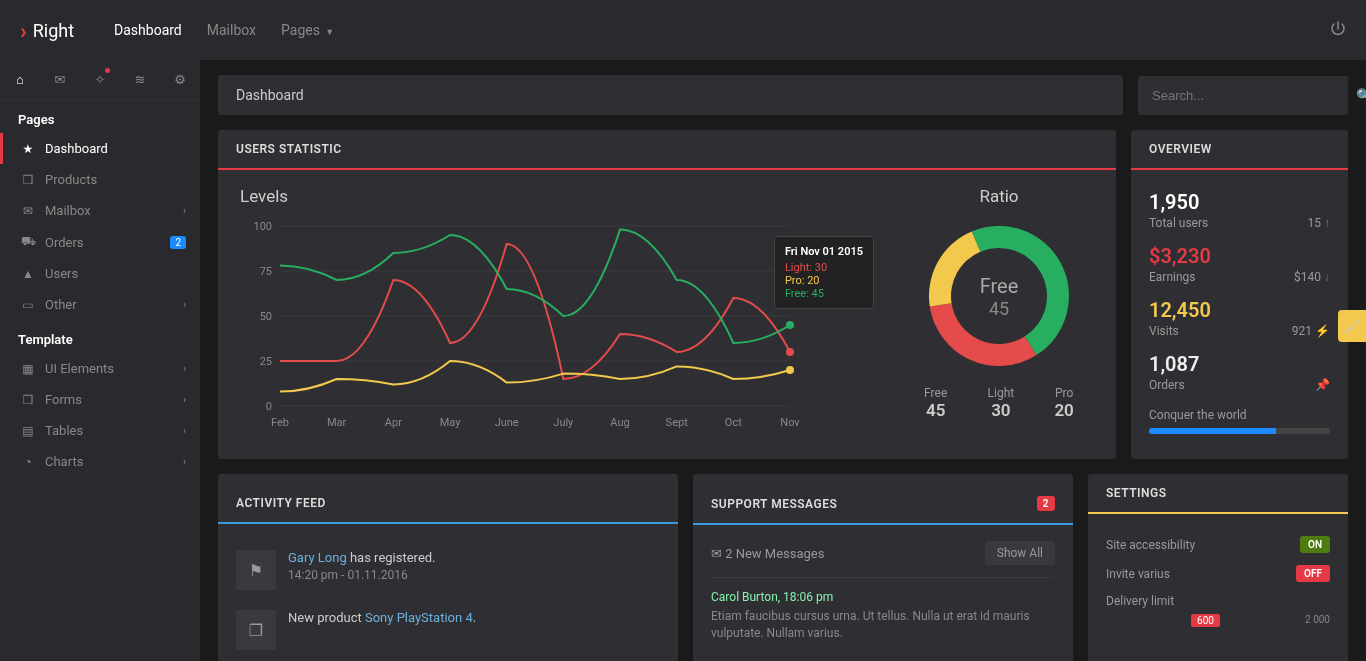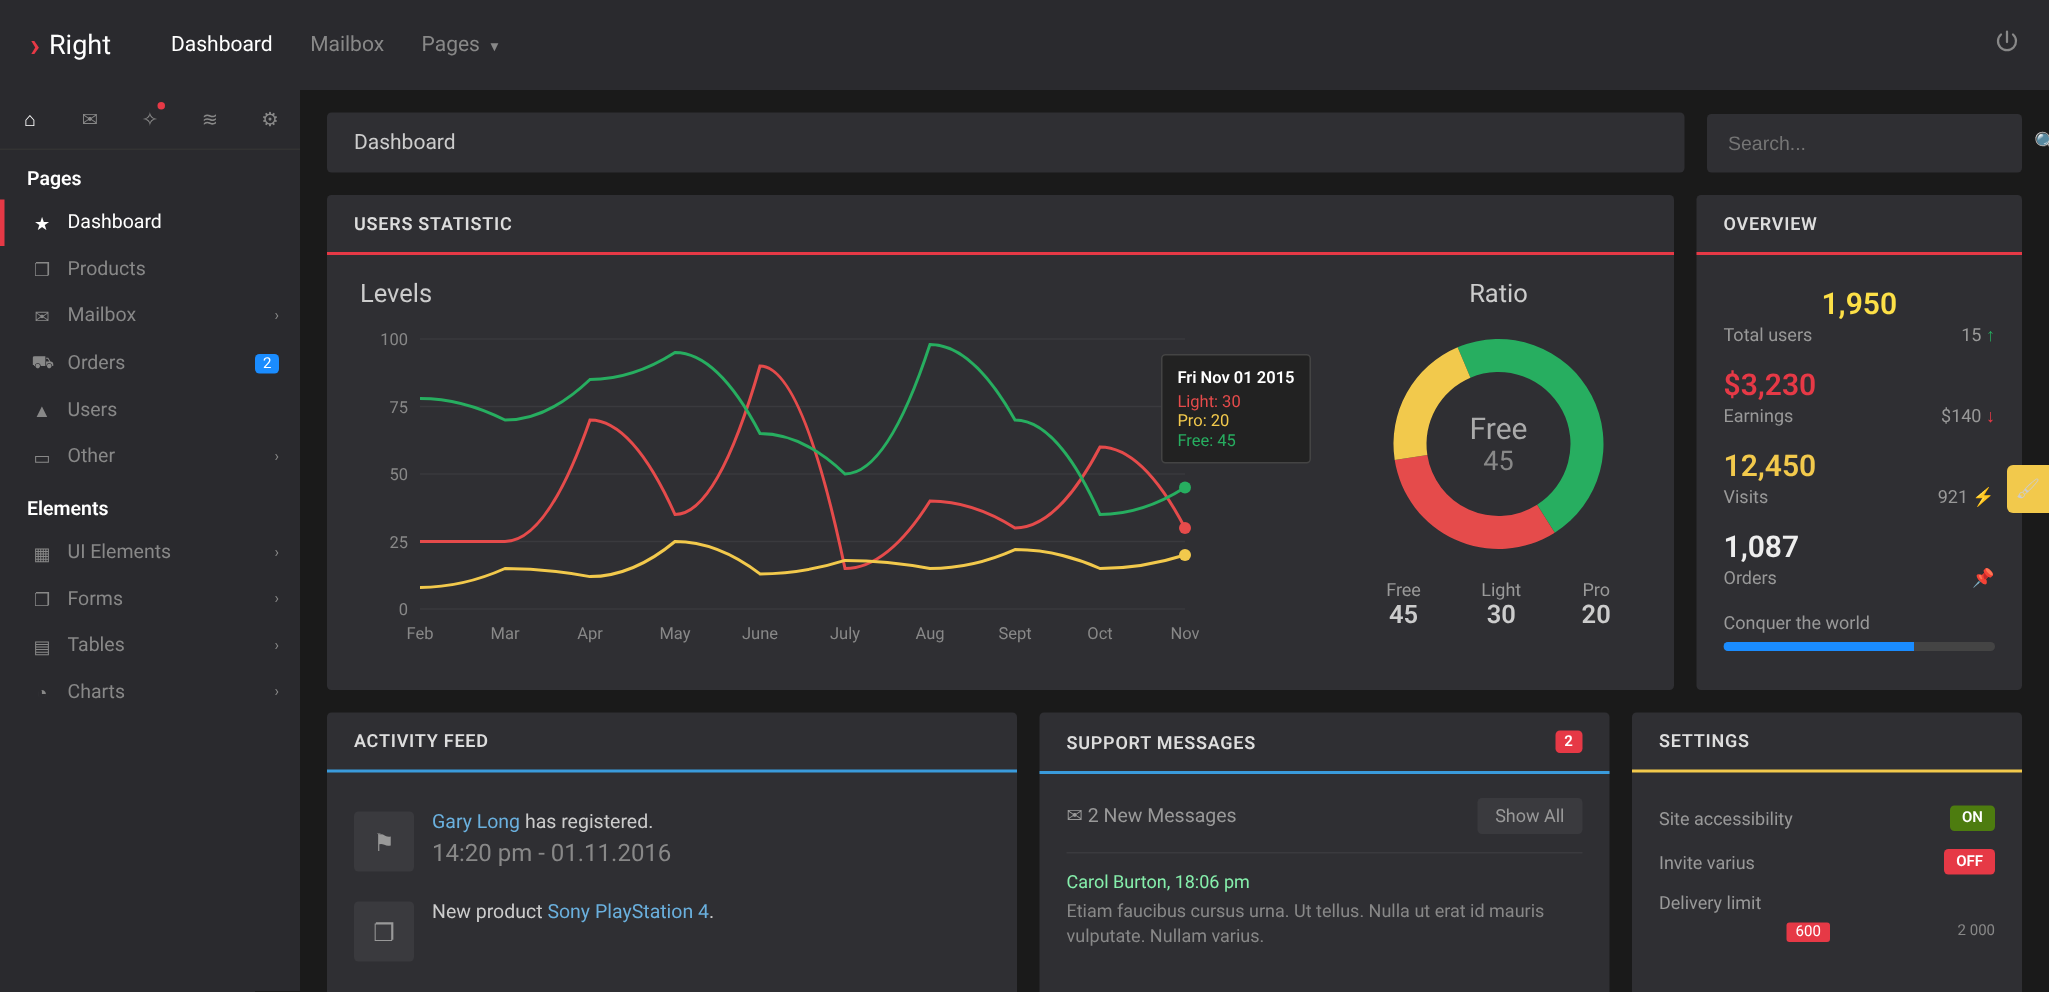--- a/index.html
+++ b/index.html
@@ -28,21 +28,21 @@
 .main { flex: 1; padding: 15px 18px; overflow-y: auto; display: flex; flex-direction: column; gap: 15px; }
 .toprow { display: flex; gap: 15px; align-items: center; }
 .breadcrumb { background: #2f2f33; padding: 12px 18px; border-radius: 3px; flex: 1; color: #ccc; font-size: 14px; }
 .search-box { background: #2f2f33; border-radius: 3px; display: flex; align-items: center; width: 210px; }
 .search-box input { background: transparent; border: none; padding: 12px 14px; color: #ccc; flex: 1; outline: none; font-size: 13px; }
 .search-box .sbtn { padding: 0 14px; color: #888; cursor: pointer; }
 .row { display: flex; gap: 15px; }
 .panel { background: #2f2f33; border-radius: 3px; }
 .panel-header { padding: 12px 18px; font-weight: 600; color: #ddd; font-size: 12px; letter-spacing: 0.5px; border-bottom: 2px solid transparent; display: flex; align-items: center; }
 .accent-red { border-bottom-color: #e63946; }
-.accent-blue { border-bottom-color: #3a9bdc; }
+.accent-blue { border-bottom-color: #3a9bdc; margin-top: 10px; }
 .accent-yellow { border-bottom-color: #f2c94c; }
 .panel-body { padding: 16px 18px; }
 .stats-panel { flex: 1; }
 .stats-body { display: flex; gap: 20px; padding: 16px 22px 20px; }
 .levels { flex: 1; }
 .subtitle { color: #ccc; font-size: 17px; margin-bottom: 10px; }
 .chart-wrap { position: relative; }
 .tooltip { position: absolute; top: 20px; right: 10px; background: #222; border: 1px solid #444; padding: 8px 10px; font-size: 11px; border-radius: 3px; z-index: 5; }
 .tooltip .tt-date { color: #fff; font-weight: 600; margin-bottom: 3px; }
 .tt-light { color: #e54b4b; }
@@ -54,37 +54,37 @@
 .donut-center .dc-label { color: #aaa; font-size: 20px; }
 .donut-center .dc-val { color: #888; font-size: 18px; }
 .ratio-legend { display: flex; justify-content: space-around; margin-top: 10px; }
 .ratio-legend > div { text-align: center; }
 .ratio-legend .rl-label { color: #999; font-size: 12px; }
 .ratio-legend .rl-val { color: #ccc; font-size: 17px; font-weight: 600; }
 .overview { width: 217px; }
 .ov-item { padding: 4px 0 10px; }
 .ov-val { font-size: 20px; font-weight: 600; }
 .ov-label { color: #999; font-size: 12px; display: flex; justify-content: space-between; align-items: center; margin-top: 2px; }
-.ov-green { color: #fde047; text-align: center; }
+.ov-green { color: #ffffff; }
 .ov-red { color: #e63946; }
 .ov-yellow { color: #f2c94c; }
 .ov-white { color: #eee; }
 .ov-right { display: flex; align-items: center; gap: 3px; }
 .progress-label { color: #999; font-size: 12px; margin-top: 6px; }
 .progress { height: 6px; background: #444; border-radius: 3px; margin-top: 6px; overflow: hidden; }
 .progress-fill { height: 100%; background: #1a8cff; width: 70%; }
 .activity-panel { width: 460px; }
 .support-panel { flex: 1; }
 .settings-panel { width: 260px; }
 .badge-red { background: #e63946; color: #fff; font-size: 10px; padding: 2px 6px; border-radius: 3px; margin-left: auto; }
 .feed-item { display: flex; gap: 12px; padding: 10px 0; align-items: flex-start; }
 .feed-icon { width: 40px; height: 40px; background: #3a3a3e; border-radius: 3px; display: flex; align-items: center; justify-content: center; color: #999; font-size: 16px; }
 .feed-content .feed-title { color: #ccc; font-size: 13px; }
 .feed-content .feed-title .hl { color: #6ab0de; }
-.feed-content .feed-meta { color: #888; font-size: 16px; margin-top: 3px; }
+.feed-content .feed-meta { color: #888; font-size: 12px; margin-top: 3px; }
 .support-top { display: flex; justify-content: space-between; align-items: center; color: #999; padding-bottom: 12px; border-bottom: 1px solid #3a3a3e; }
 .support-top .showall { background: #3a3a3e; padding: 5px 12px; border-radius: 3px; cursor: pointer; font-size: 12px; }
 .support-msg { padding-top: 12px; }
 .support-msg .sm-from { color: #86efac; font-size: 12px; }
 .support-msg .sm-text { color: #888; font-size: 12px; margin-top: 4px; line-height: 1.4; }
 .setting-row { display: flex; justify-content: space-between; align-items: center; padding: 6px 0; }
 .setting-row .sl { color: #999; font-size: 12px; }
 .toggle-on { background: #4d7c0f; color: #fff; font-size: 10px; font-weight: 600; padding: 3px 8px; border-radius: 3px; }
 .toggle-off { background: #e63946; color: #fff; font-size: 10px; font-weight: 600; padding: 3px 8px; border-radius: 3px; }
 .slider-row { display: flex; justify-content: space-between; color: #888; font-size: 10px; }
@@ -156,21 +156,21 @@
         </div>
       <div class="nav-item">
           <span class="nav-icon">▲</span>
           <span>Users</span>
         </div>
       <div class="nav-item">
           <span class="nav-icon">▭</span>
           <span>Other</span>
           <span class="chev">›</span>
         </div>
-      <div class="nav-section">Elements</div>
+      <div class="nav-section">Template</div>
       <div class="nav-item">
           <span class="nav-icon">▦</span>
           <span>UI Elements</span>
           <span class="chev">›</span>
         </div>
       <div class="nav-item">
           <span class="nav-icon">❐</span>
           <span>Forms</span>
           <span class="chev">›</span>
         </div>

